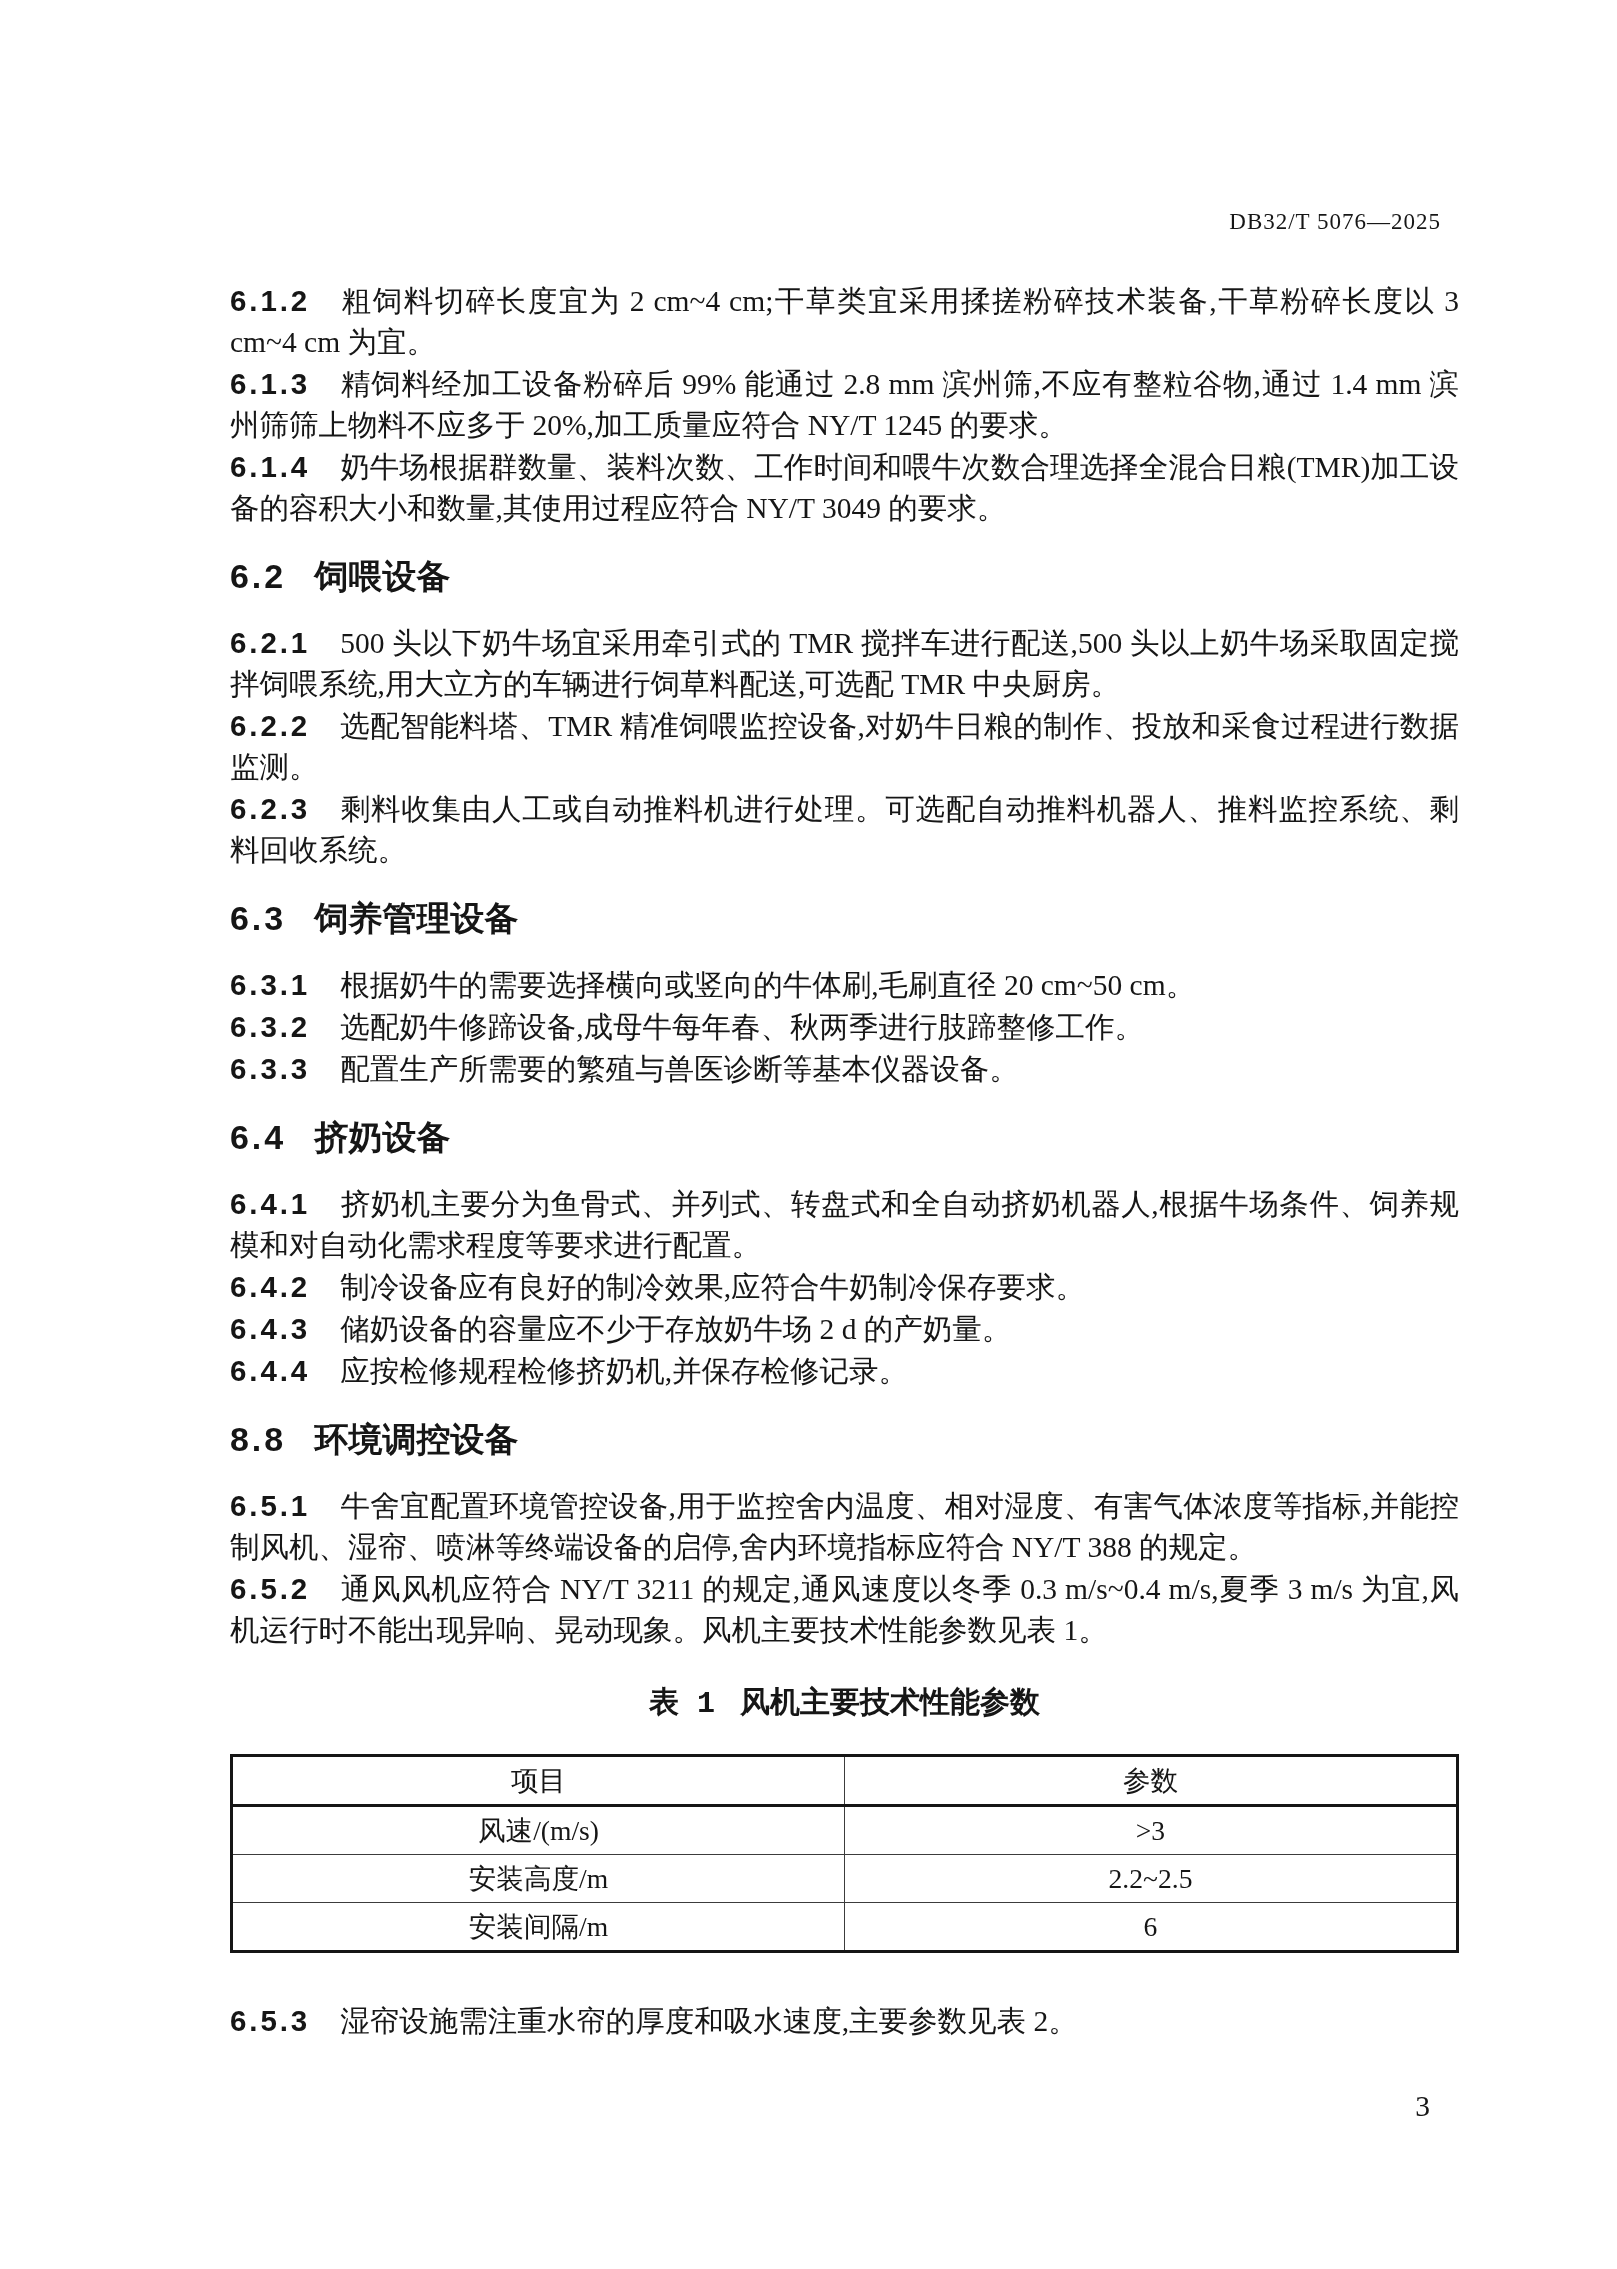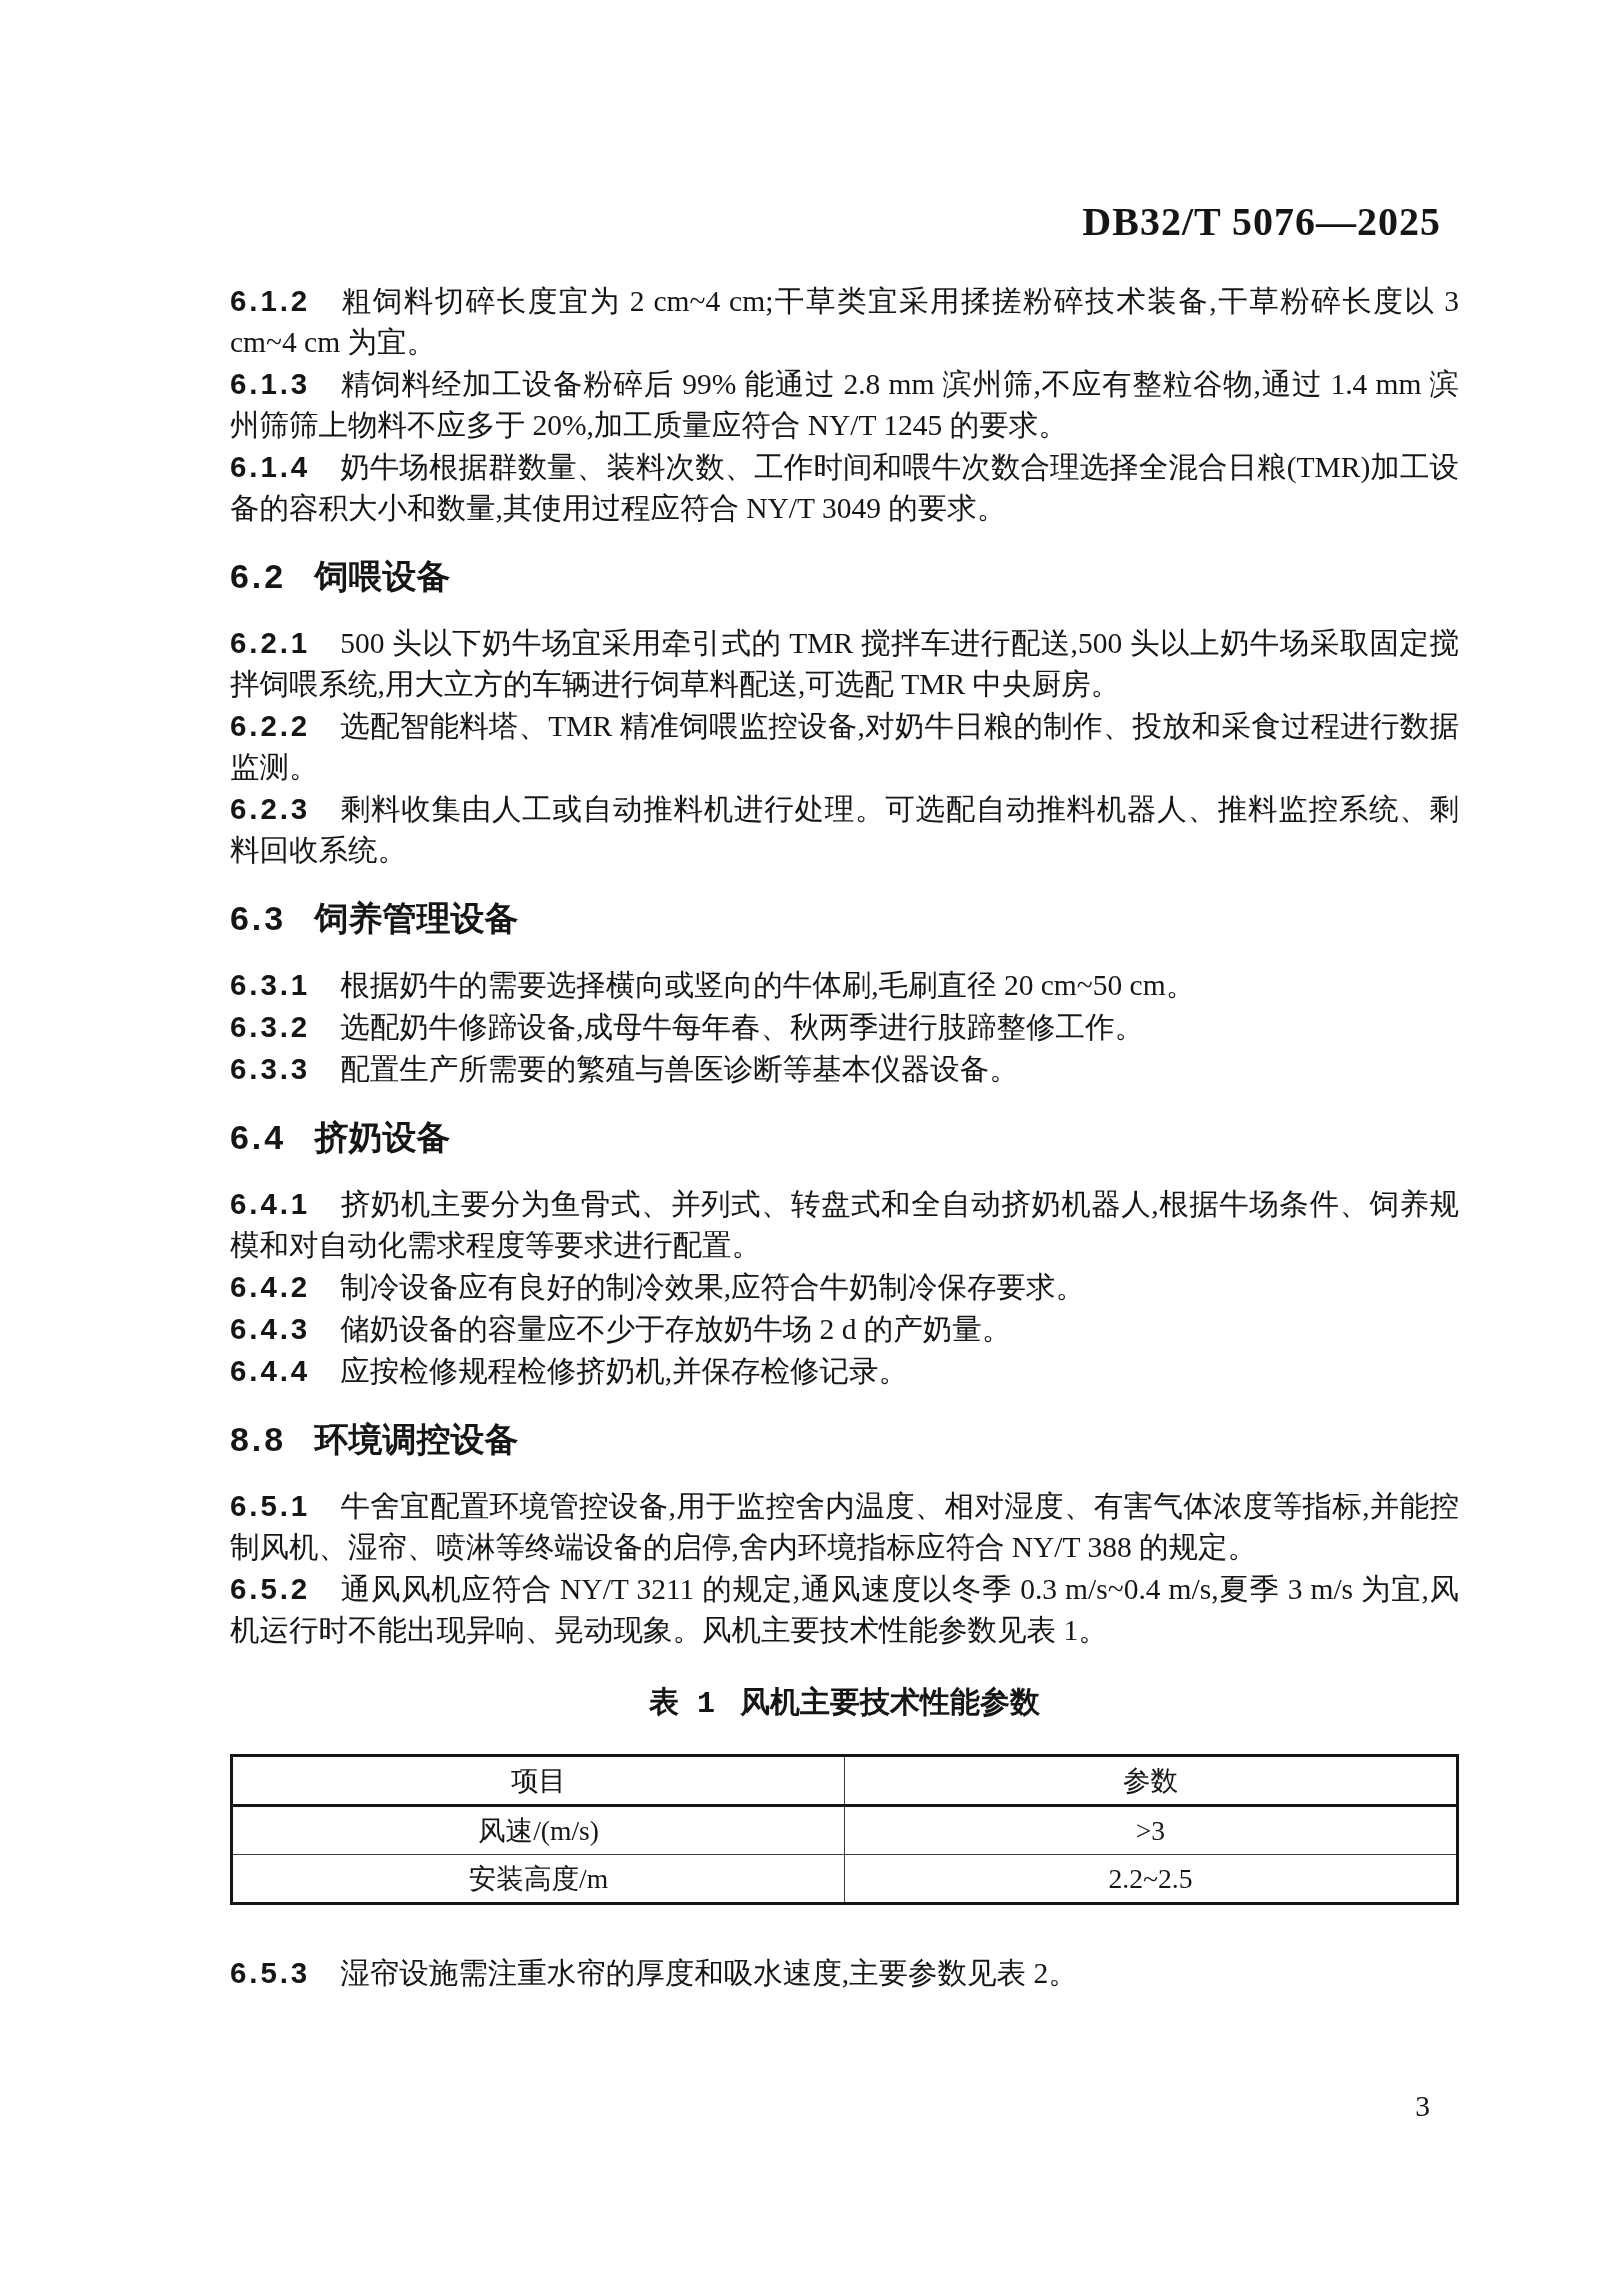--- a/index.html
+++ b/index.html
@@ -12,22 +12,22 @@
   }
   .page {
     position: absolute; inset: 0;
     overflow: hidden; background: #ffffff;
   }
   
   .doc-code {
     position: absolute;
     top: 202px; right: 177px;
     font-family: "Liberation Serif", "DejaVu Serif", serif;
-    font-weight: 700;
-    font-size: 40px; line-height: 40px;
+    font-weight: 400;
+    font-size: 23px; line-height: 40px;
     letter-spacing: 1px;
     white-space: nowrap;
   }
   
   .content {
     position: absolute;
     left: 230px; top: 280px;
     width: 1229px;
     font-size: 29.5px;
     line-height: 41px;
@@ -153,20 +153,24 @@
       </thead>
       <tbody>
         <tr>
           <td>风速/(m/s)</td>
           <td>&gt;3</td>
         </tr>
         <tr>
           <td>安装高度/m</td>
           <td>2.2~2.5</td>
         </tr>
+        <tr>
+          <td>安装间隔/m</td>
+          <td>6</td>
+        </tr>
       </tbody>
     </table>
 
     <p class="clause after-table"><span class="num">6.5.3</span><span>湿帘设施需注重水帘的厚度和吸水速度,主要参数见表 2。</span></p>
 
   </div>
 
   <div class="page-number">3</div>
 
 </div>

